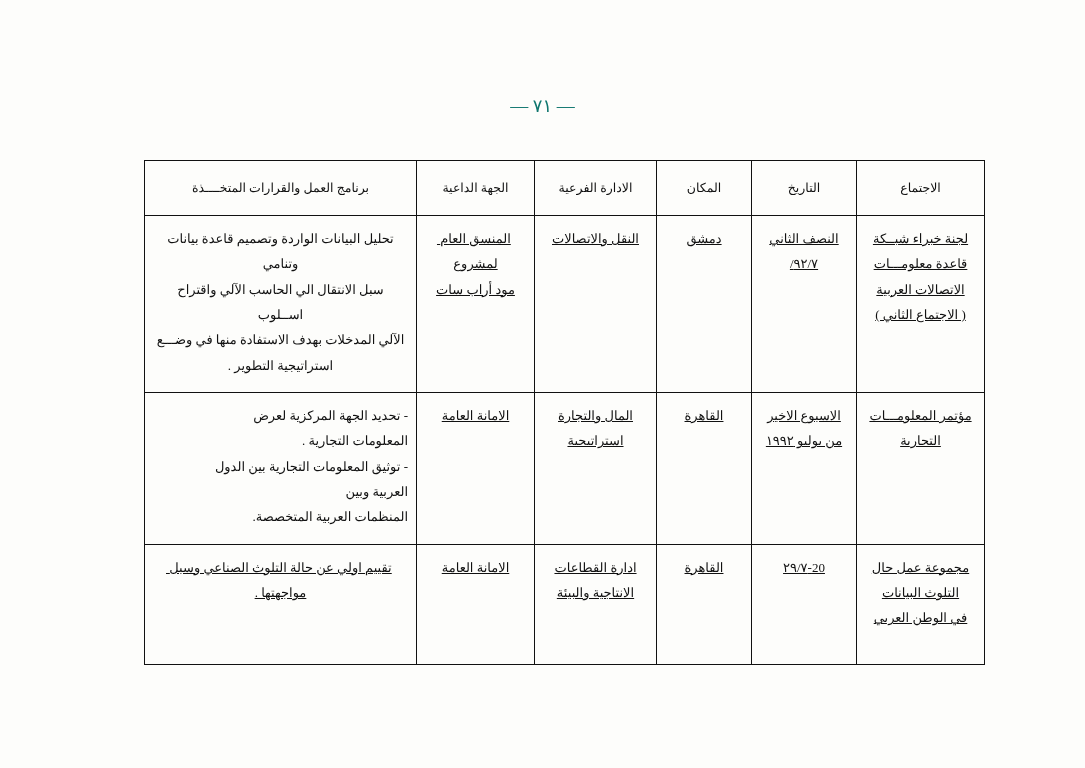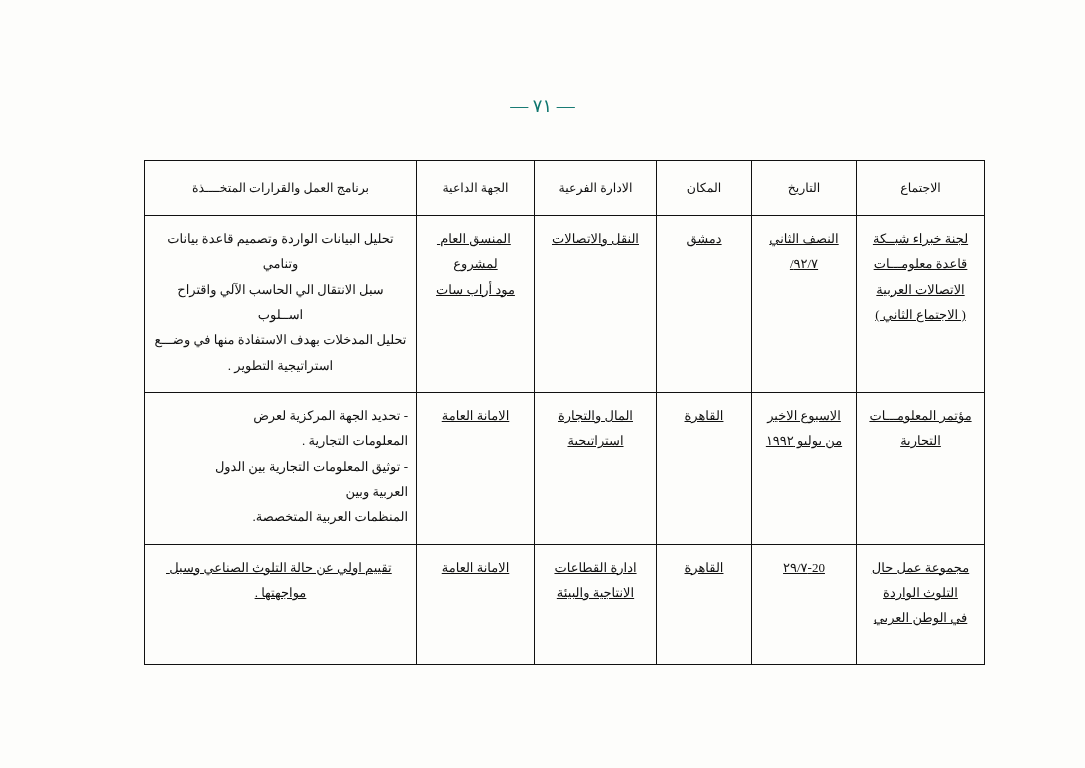--- a/index.html
+++ b/index.html
@@ -151,21 +151,21 @@
           <td class="cell-center">
             <span class="line">النقل والاتصالات</span>
           </td>
           <td class="cell-center">
             <span class="line">المنسق العام لمشروع</span>
             <span class="line">مود أراب سات</span>
           </td>
           <td class="cell-justify prog-para">
             <span class="line">تحليل البيانات الواردة وتصميم قاعدة بيانات وتنامي</span>
             <span class="line">سبل الانتقال الي الحاسب الآلي واقتراح اســلوب</span>
-            <span class="line">تحليل المدخلات بهدف الاستفادة منها في وضـــع</span>
+            <span class="line">الآلي المدخلات بهدف الاستفادة منها في وضـــع</span>
             <span class="line">استراتيجية التطوير .</span>
           </td>
         </tr>
 
         <tr class="row-mid">
           <td class="cell-center">
             <span class="line">مؤتمر المعلومـــات</span>
             <span class="line">التجارية</span>
           </td>
           <td class="cell-center">
@@ -185,21 +185,21 @@
           <td class="cell-right prog-list">
             <span class="line">- تحديد الجهة المركزية لعرض المعلومات التجارية .</span>
             <span class="line">- توثيق المعلومات التجارية بين الدول العربية وبين</span>
             <span class="line">المنظمات العربية المتخصصة.</span>
           </td>
         </tr>
 
         <tr class="row-low">
           <td class="cell-center">
             <span class="line">مجموعة عمل حال</span>
-            <span class="line">التلوث الواردة</span>
+            <span class="line">التلوث البيانات</span>
             <span class="line">في الوطن العربي</span>
           </td>
           <td class="cell-center">
             <span class="line">20-٢٩/٧</span>
           </td>
           <td class="cell-center">
             <span class="line">القاهرة</span>
           </td>
           <td class="cell-center">
             <span class="line">ادارة القطاعات</span>

